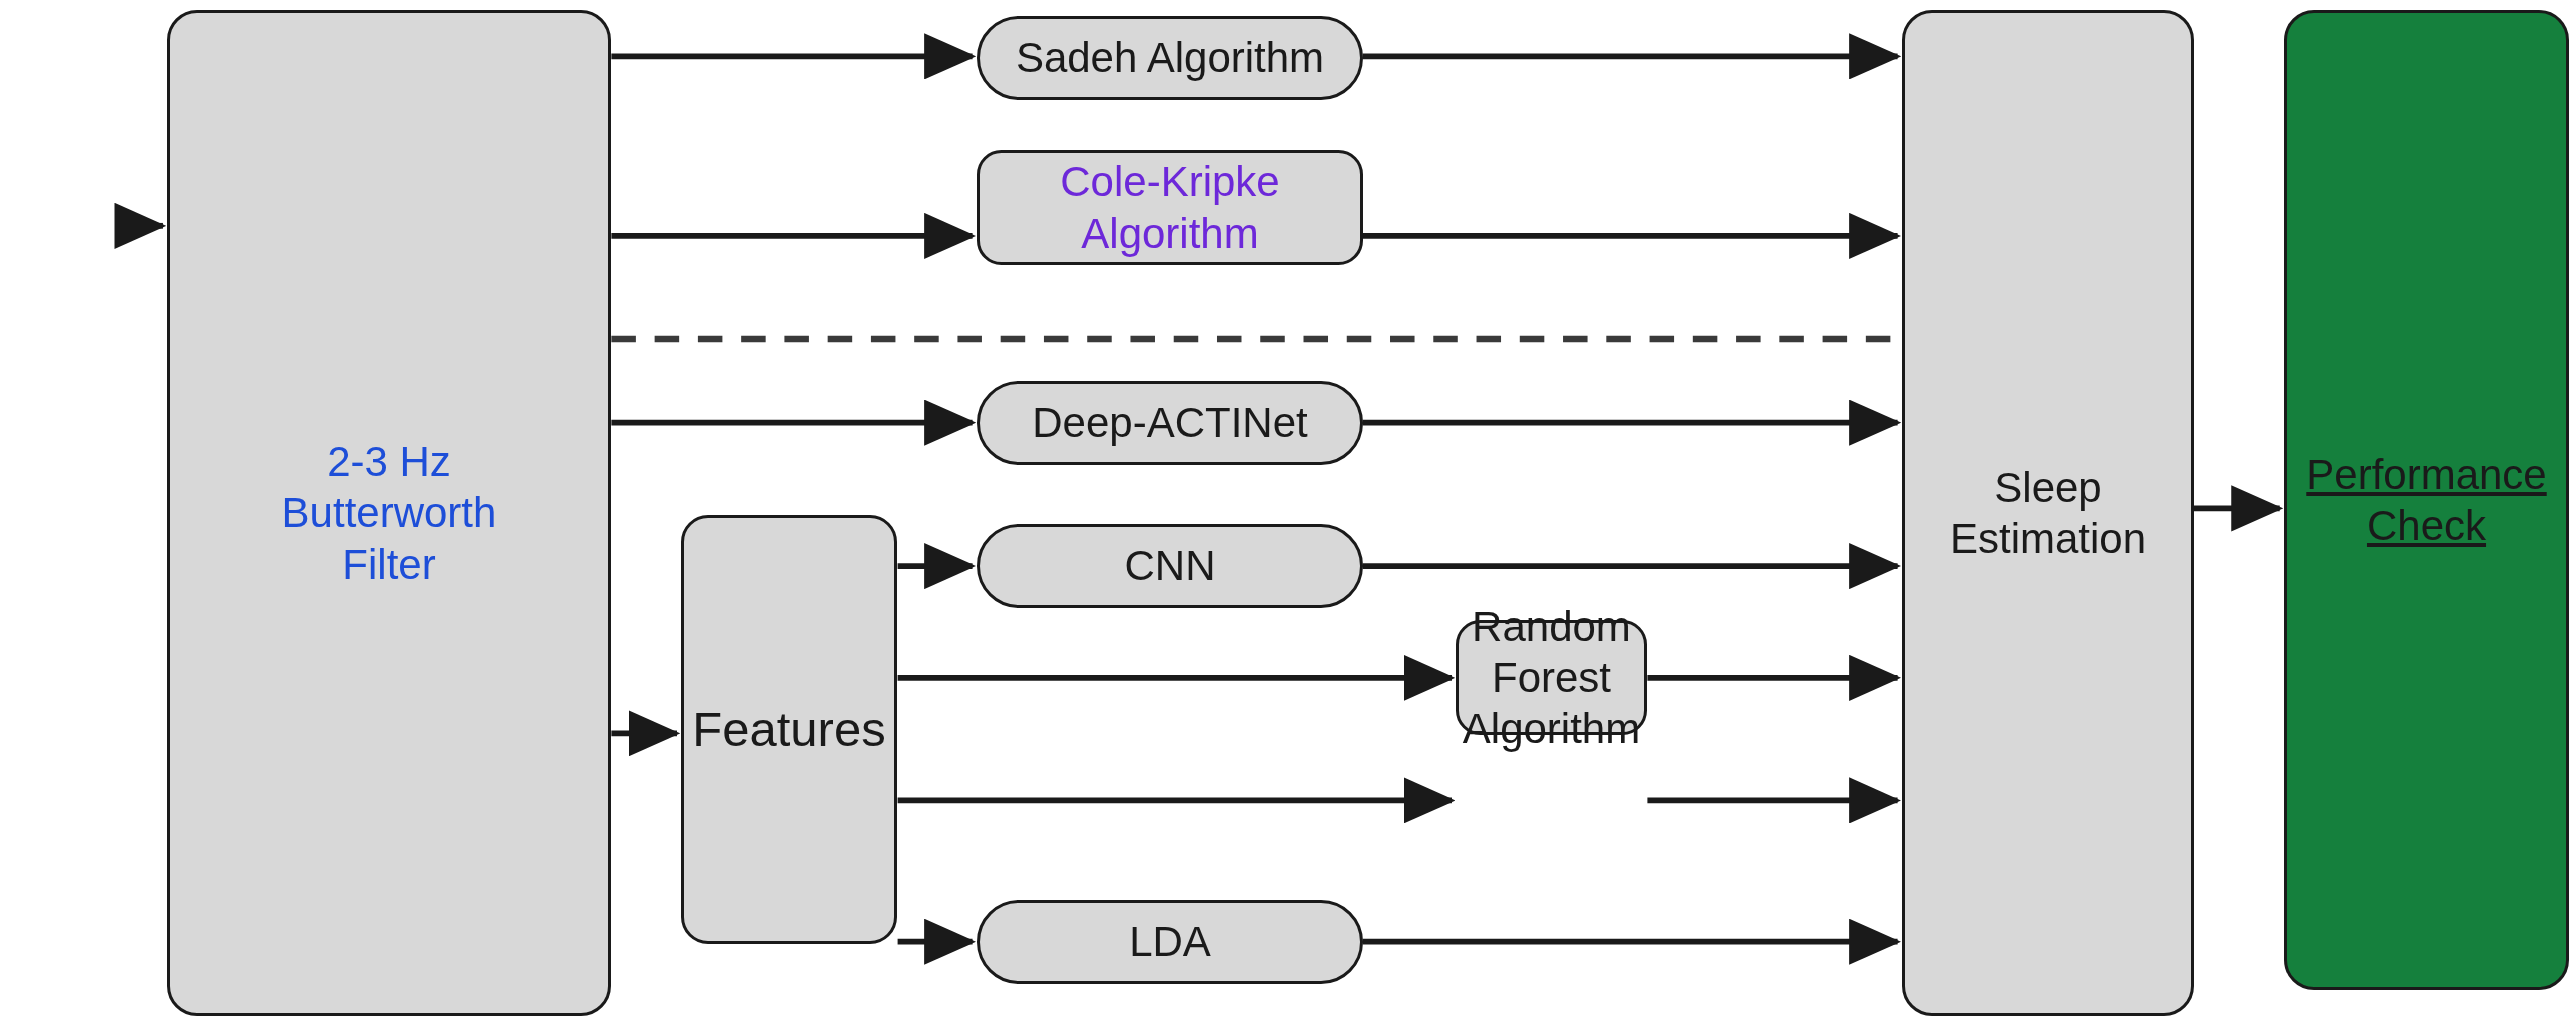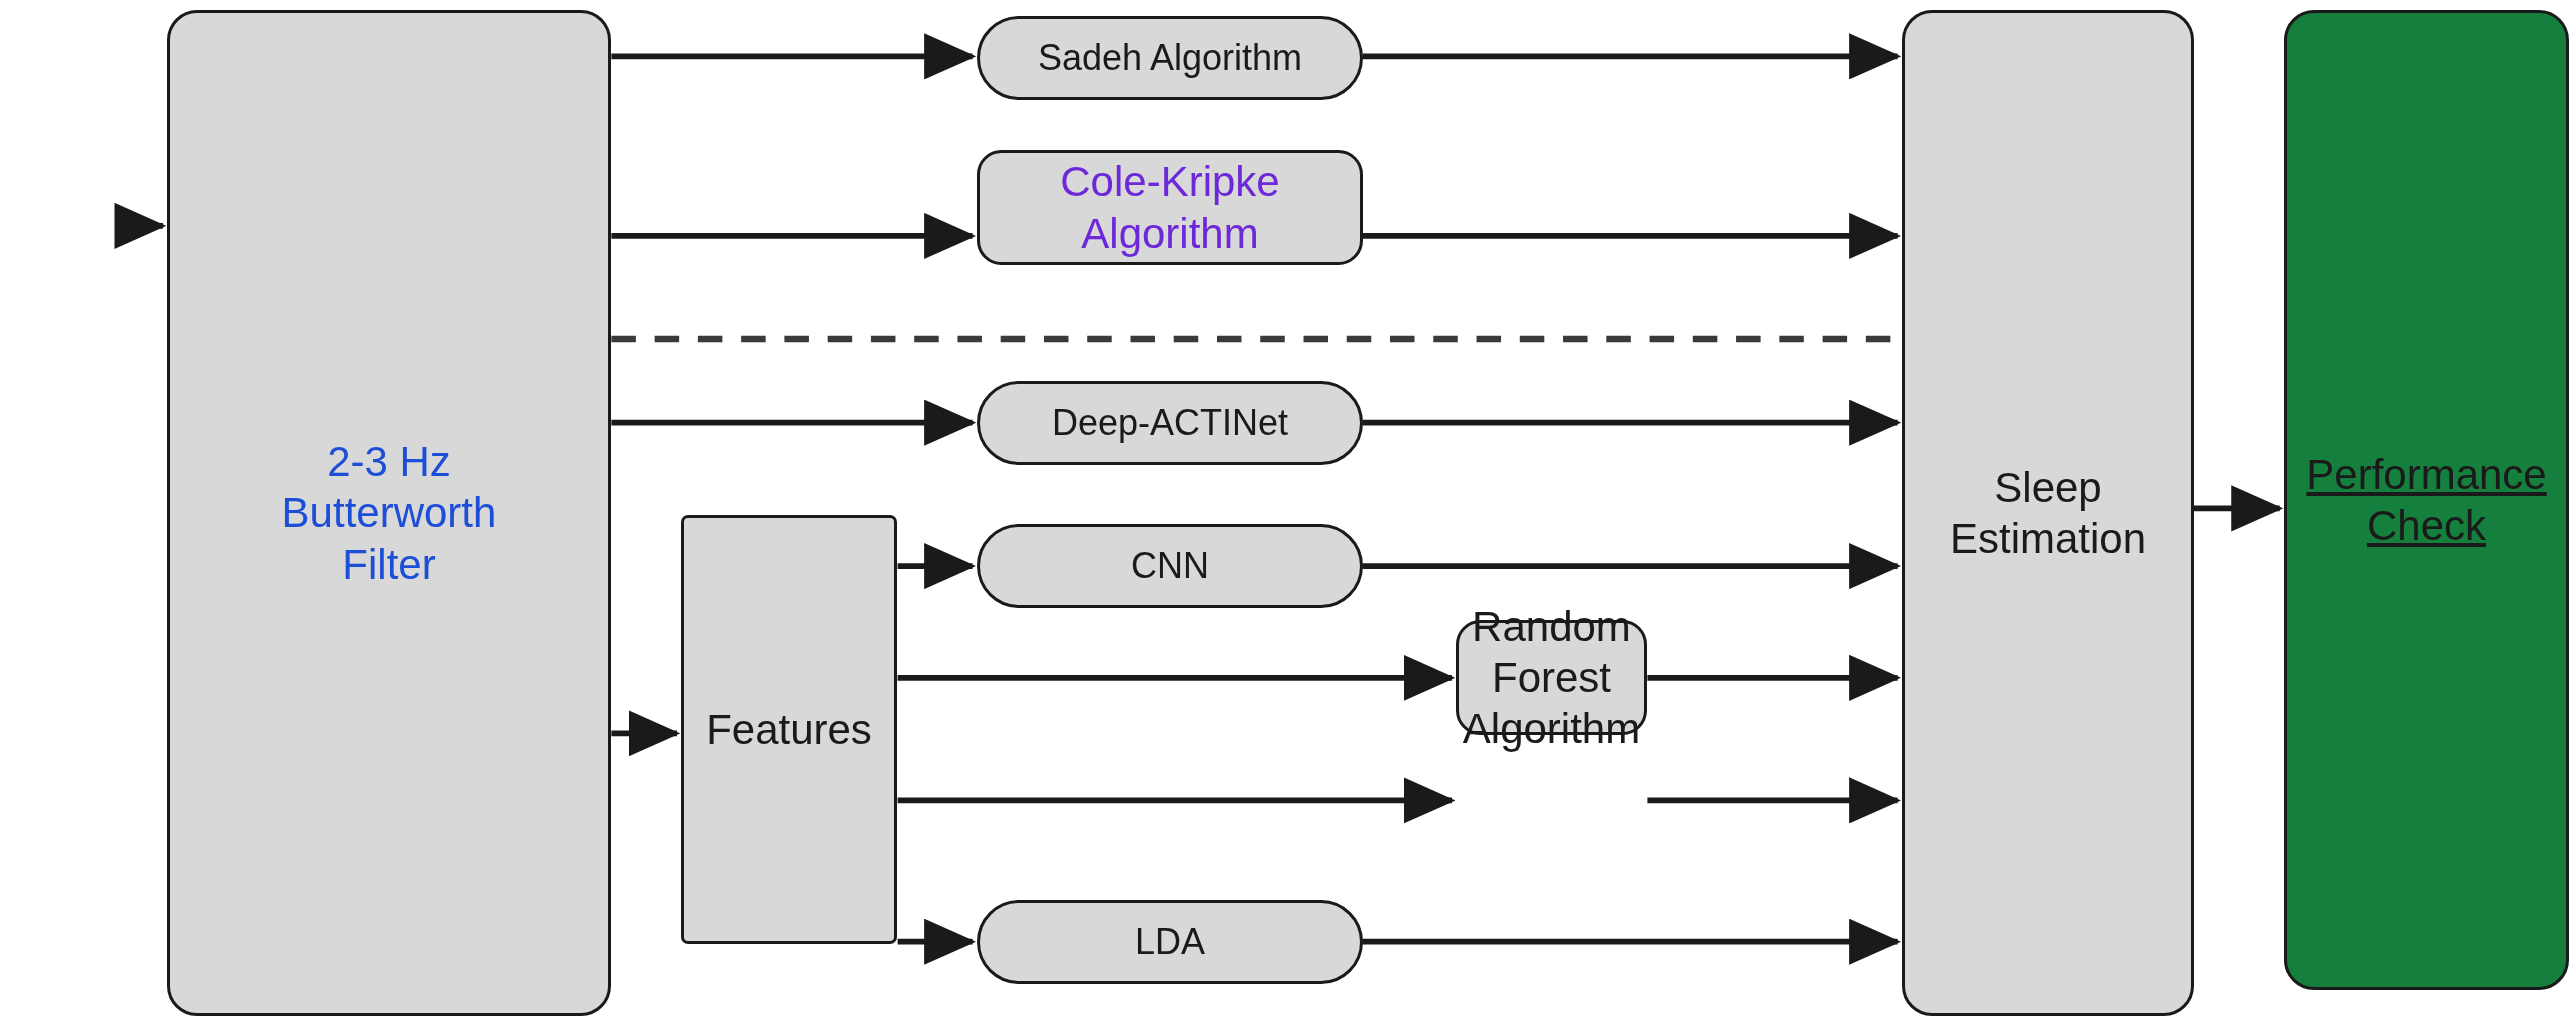--- a/index.html
+++ b/index.html
@@ -19,23 +19,23 @@
     display:flex;
     align-items:center;
     justify-content:center;
     text-align:center;
     color:#1a1a1a;
     line-height:1.22;
     z-index:3;
   }
   .node .lbl{display:block;white-space:pre-line;}
   .tall{border-radius:30px;font-size:42px;}
-  .pill{border-radius:649px;font-size:36px;}
+  .pill{border-radius:649px;font-size:42px;}
   .rrect{border-radius:24.5px;font-size:42px;}
-  .feat{border-radius:7px;font-size:42px;}
+  .feat{border-radius:27px;font-size:49px;}
 </style>
 </head>
 <body>
 
 <div id="stage">
 
   <svg id="svg-layer" viewBox="0 0 3573 1431" xmlns="http://www.w3.org/2000/svg">
     <defs>
       <marker id="arrowhead" markerWidth="9" markerHeight="8" refX="8.4" refY="4" orient="auto" markerUnits="strokeWidth">
         <path d="M0,0 L9,4 L0,8 z" fill="#1a1a1a"></path>

